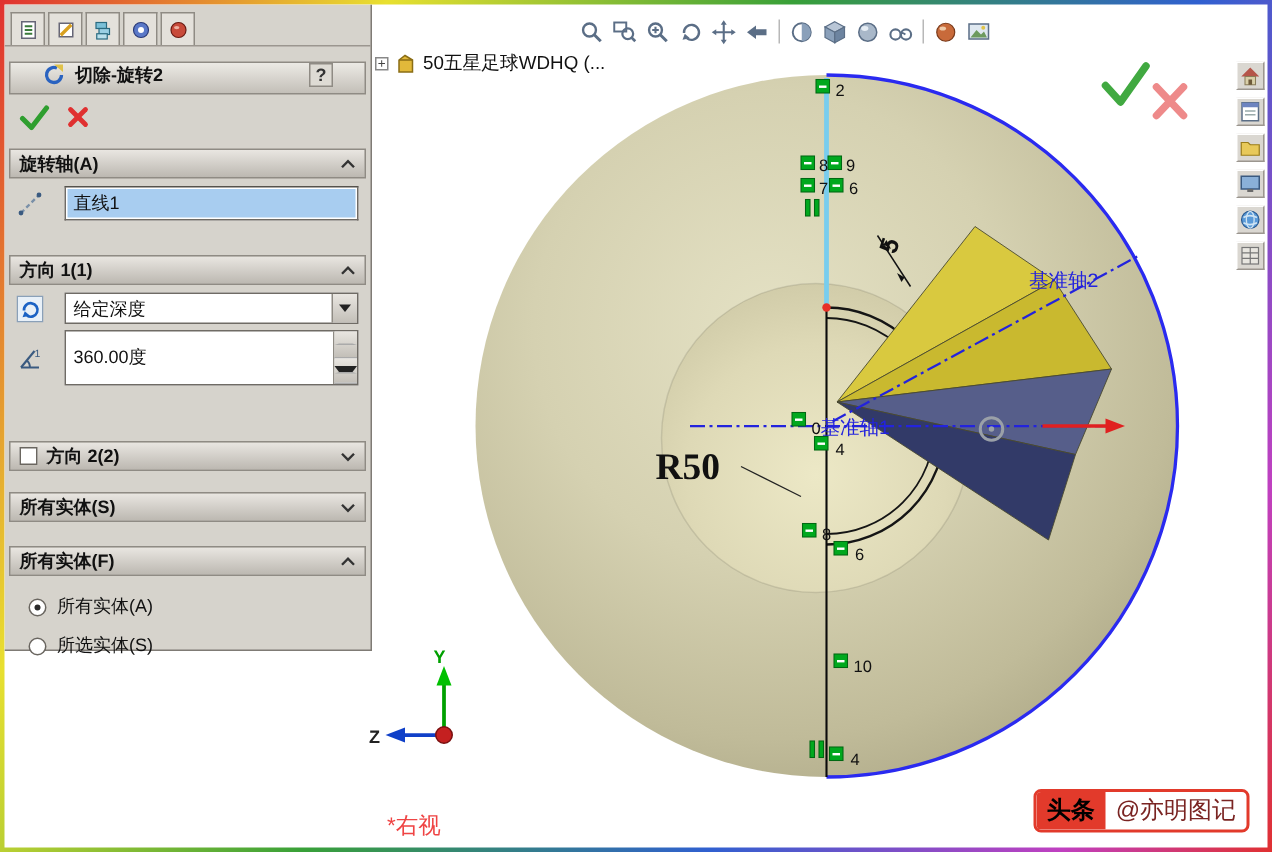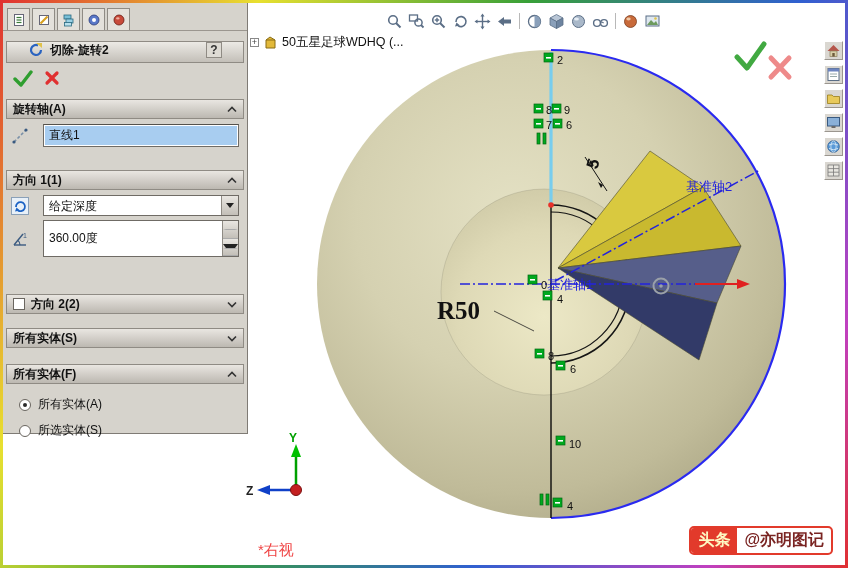--- a/index.html
+++ b/index.html
@@ -72,23 +72,23 @@
   .confirm-corner { position:absolute; left:725px; top:32px; }
   .right-bar { position:absolute; right:1px; top:38px; width:22px; display:flex;
     flex-direction:column; gap:5px; align-items:center; }
   .rb-icon { width:19px; height:19px; background:#dad7d1; border:1px solid #9b968f;
     border-top-color:#fff; border-left-color:#fff; display:flex; align-items:center; justify-content:center; }
 
   .view-label { position:absolute; left:255px; top:538px; font-size:15px; color:#ef4444; }
 
   .watermark { position:absolute; right:12px; bottom:10px; display:flex; align-items:stretch;
     border:2px solid #e23a2b; border-radius:5px; overflow:hidden; background:rgba(255,255,255,.9); }
-  .wm-badge { background:#e23a2b; color:#fef9c3; font-weight:bold; font-size:16px;
+  .wm-badge { background:#e23a2b; color:#000000; font-weight:bold; font-size:16px;
     padding:2px 7px; display:flex; align-items:center; }
-  .wm-handle { color:#7a2422; font-weight:bold; font-size:16px; padding:2px 7px;
+  .wm-handle { color:#7a2422; font-weight:normal; font-size:16px; padding:2px 7px;
     display:flex; align-items:center; }
 </style>
 </head>
 <body>
 
 <div class="frame">
 <div class="app">
 
   <svg class="scene" viewBox="3 3 842 562">
     <defs>

